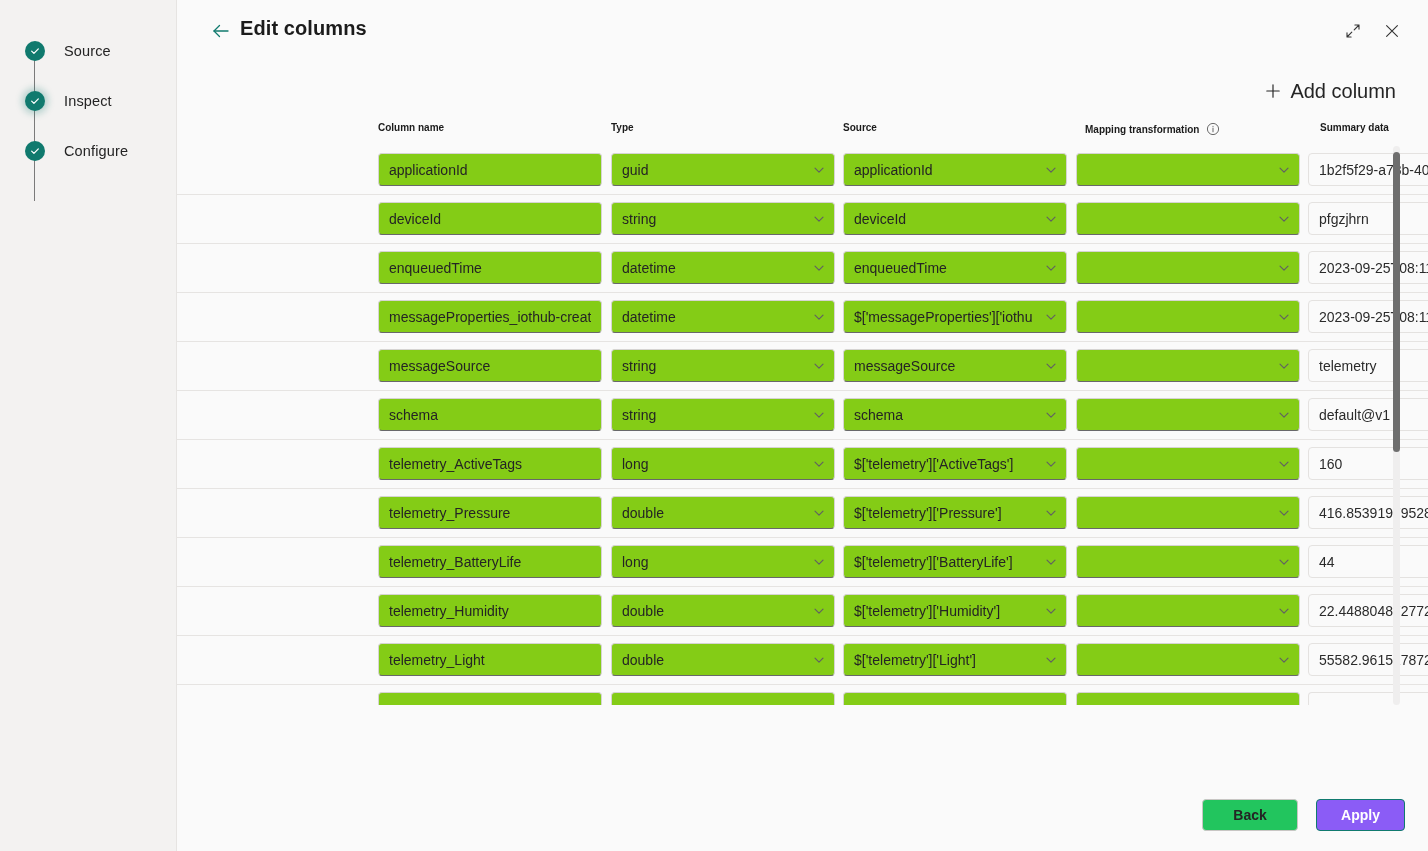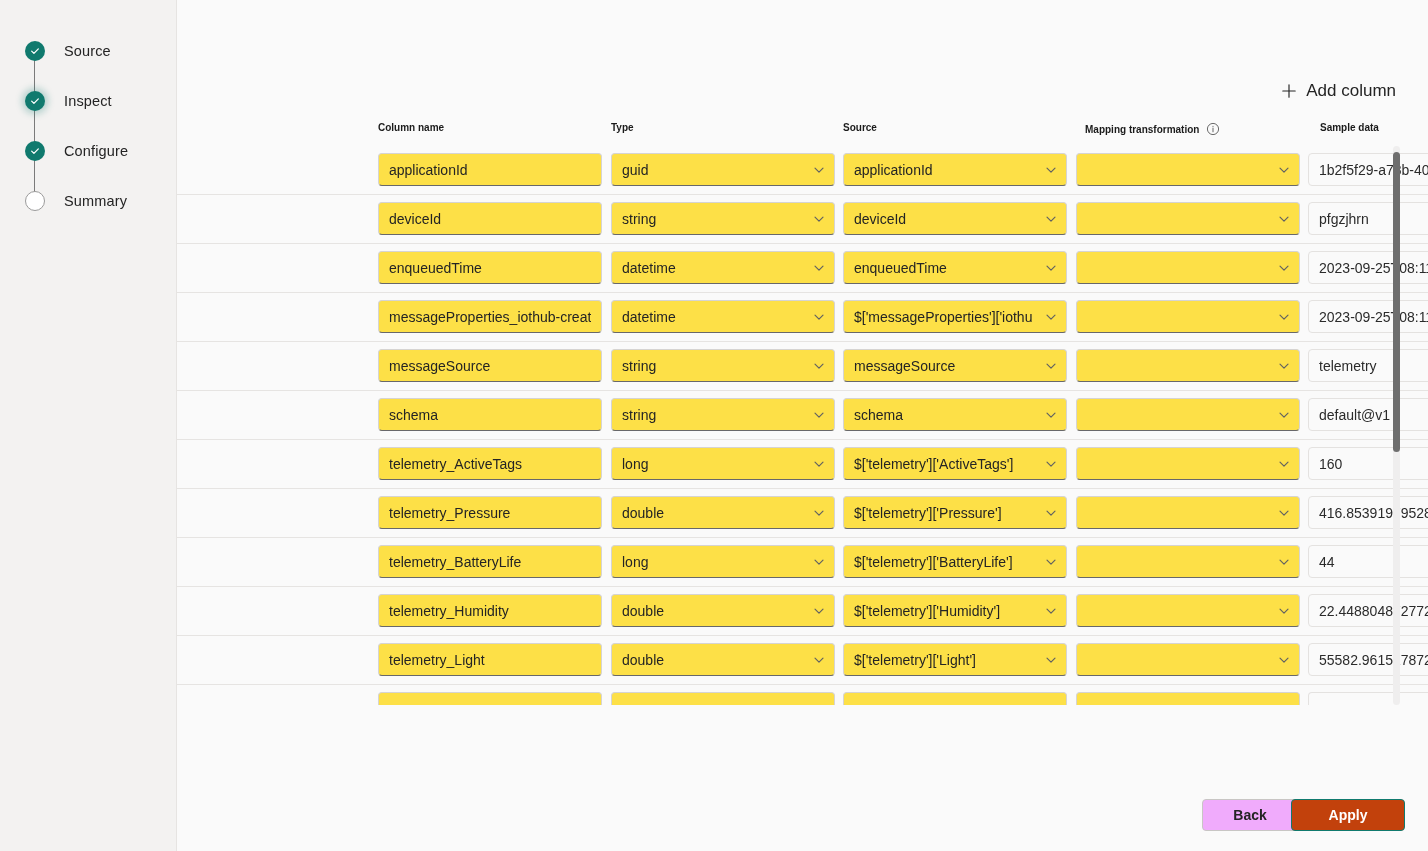--- a/index.html
+++ b/index.html
@@ -125,21 +125,21 @@
   
   .add-column-btn {
     position: absolute;
     right: 28px; top: 78px;
     height: 26px;
     display: flex;
     align-items: center;
     gap: 9px;
     cursor: pointer;
     color: #242424;
-    font-size: 17px;
+    font-size: 20px;
     padding: 0 4px;
     border-radius: 3px;
     background: none;
     border: none;
     font-family: inherit;
   }
 
   
   .col-headers {
     position: absolute;
@@ -176,21 +176,21 @@
     height: 49px;
     border-bottom: 1px solid #e6e4e2;
   }
   .grid-row:last-child { border-bottom: none; }
 
   
   .fld {
     position: absolute;
     top: 7px;
     height: 33px;
-    background: #fde047;
+    background: #84cc16;
     border: 1px solid #d6d4d2;
     border-bottom-color: #68686a;
     border-radius: 4px;
     font-size: 14px;
     color: #242424;
     font-family: inherit;
     padding: 0 10px;
     display: flex;
     align-items: center;
     overflow: hidden;
@@ -271,28 +271,28 @@
     font-weight: 600;
     font-family: inherit;
     cursor: pointer;
     display: flex;
     align-items: center;
     justify-content: center;
   }
   .btn-secondary {
     right: 130px;
     width: 96px;
-    background: #f0abfc;
+    background: #22c55e;
     border: 1px solid #c8c6c4;
     color: #242424;
   }
   .btn-primary {
     right: 23px;
-    width: 114px;
-    background: #c2410c;
+    width: 89px;
+    background: #8b5cf6;
     border: 1px solid #107a6e;
     color: #ffffff;
   }
 
   .info-icon {
     display: inline-flex;
     align-items: center;
     justify-content: center;
     width: 14px; height: 14px;
     cursor: pointer;
@@ -325,29 +325,46 @@
           <div class="label">Inspect</div>
         </div>
         <div class="step done">
           <div class="bullet">
             <svg class="check" viewBox="0 0 12 12" fill="none" aria-hidden="true">
               <path d="M2 6.2 4.7 8.9 10 3.4" stroke="#ffffff" stroke-width="1.5" stroke-linecap="round" stroke-linejoin="round"></path>
             </svg>
           </div>
           <div class="label">Configure</div>
         </div>
-        <div class="step todo">
-          <div class="bullet"></div>
-          <div class="label">Summary</div>
-        </div>
       </div>
   </div>
 
   <div class="panel">
 
+    <div class="panel-header">
+      <div class="back-arrow">
+        <svg width="22" height="22" viewBox="0 0 22 22" fill="none" aria-hidden="true">
+          <path d="M4 11h14" stroke="currentColor" stroke-width="1.3" stroke-linecap="round"></path>
+          <path d="M9.5 5.5 4 11l5.5 5.5" stroke="currentColor" stroke-width="1.3" stroke-linecap="round" stroke-linejoin="round"></path>
+        </svg>
+      </div>
+      <div class="panel-title">Edit columns</div>
+
+      <div class="win-btn win-expand">
+        <svg width="16" height="16" viewBox="0 0 16 16" fill="none" aria-hidden="true">
+          <path d="M9.2 6.8 14 2m0 0h-4.1M14 2v4.1" stroke="currentColor" stroke-width="1.1" stroke-linecap="round" stroke-linejoin="round"></path>
+          <path d="M6.8 9.2 2 14m0 0h4.1M2 14V9.9" stroke="currentColor" stroke-width="1.1" stroke-linecap="round" stroke-linejoin="round"></path>
+        </svg>
+      </div>
+      <div class="win-btn win-close">
+        <svg width="16" height="16" viewBox="0 0 16 16" fill="none" aria-hidden="true">
+          <path d="M2.6 2.6 13.4 13.4M13.4 2.6 2.6 13.4" stroke="currentColor" stroke-width="1.1" stroke-linecap="round"></path>
+        </svg>
+      </div>
+    </div>
 
     <button class="add-column-btn">
       <span style="display:flex;align-items:center;">
         <svg width="16" height="16" viewBox="0 0 16 16" fill="none" aria-hidden="true">
           <path d="M8 1.8v12.4M1.8 8h12.4" stroke="currentColor" stroke-width="1.15" stroke-linecap="round"></path>
         </svg>
       </span>
       <span>Add column</span>
     </button>
 
@@ -365,21 +382,21 @@
         <span>Mapping transformation</span>
         <span class="info-icon">
           <svg width="14" height="14" viewBox="0 0 14 14" fill="none" aria-hidden="true">
             <circle cx="7" cy="7" r="5.6" stroke="#6b6b6b" stroke-width="1"></circle>
             <path d="M7 6.1v3.6" stroke="#6b6b6b" stroke-width="1.05" stroke-linecap="round"></path>
             <circle cx="7" cy="4.3" r="0.62" fill="#6b6b6b"></circle>
           </svg>
         </span>
       </div>
       <div class="col-head" style="left:1143px;">
-        <span>Sample data</span>
+        <span>Summary data</span>
       </div>
     </div>
 
     <div class="grid-viewport">
       <div class="grid-rows" id="rows-container">
           <div class="grid-row">
             <div class="fld textin c-name">
               <span class="val">applicationId</span>
             </div>
             <div class="fld dd c-type">

